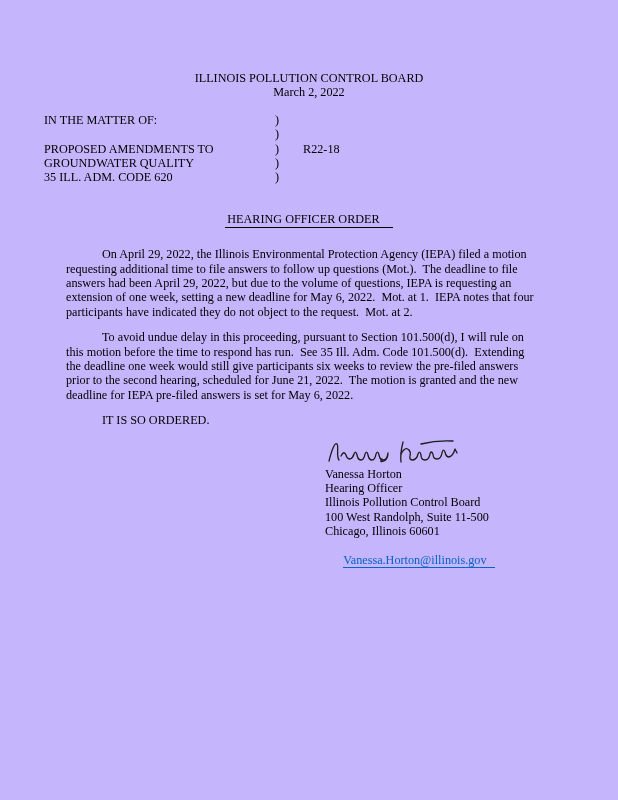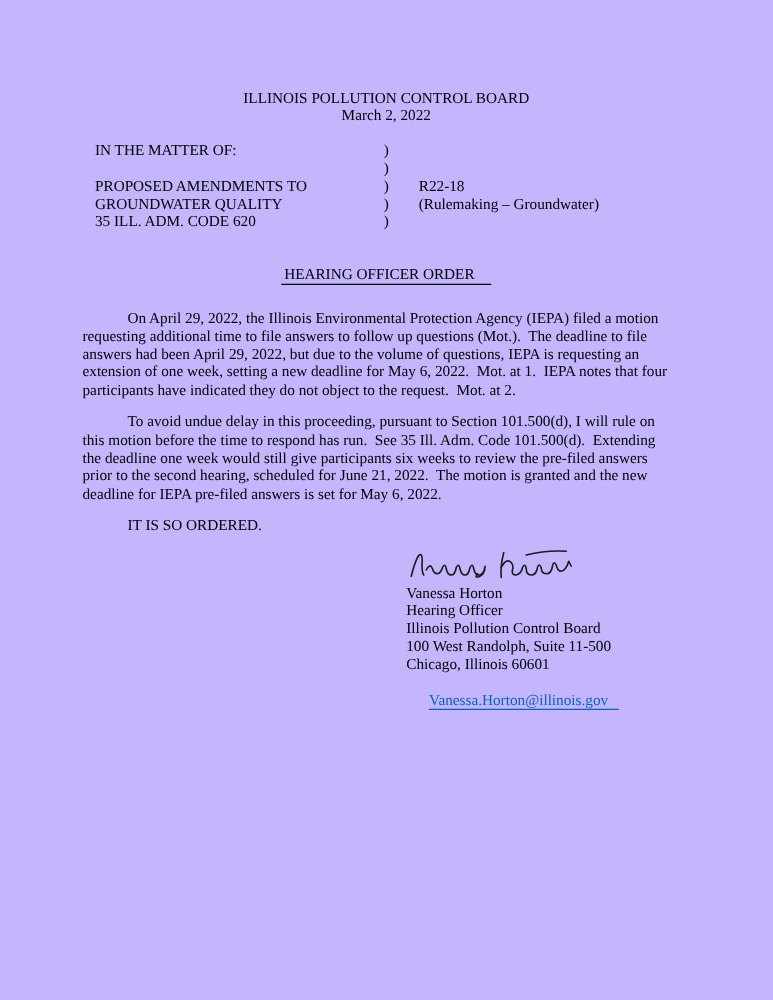--- a/index.html
+++ b/index.html
@@ -10,21 +10,21 @@
     height: 800px;
     margin: 0 auto;
     background: #c4b5fd;
     font-family: "Liberation Serif", "DejaVu Serif", serif;
     font-size: 12.2px;
     line-height: 14.4px;
     color: #000000;
     overflow: hidden;
   }
   .header { padding-top: 71px; text-align: center; }
-  .caption { margin: 13px 0 0 76px; }
+  .caption { margin: 13px 0 0 44px; }
   .cap-row { display: flex; height: 14.4px; }
   .cap-left { width: 231px; white-space: pre; }
   .cap-sep { width: 28px; }
   .cap-right { flex: 1; white-space: pre; }
   .heading-wrap { text-align: center; margin-top: 27px; }
   .heading-underline {
     display: inline-block;
     border-bottom: 1px solid #000;
     padding: 0 13px 1px 2px;
   }
@@ -67,21 +67,20 @@
       <span class="cap-right"></span>
     </div>
     <div class="cap-row">
       <span class="cap-left">PROPOSED AMENDMENTS TO</span>
       <span class="cap-sep">)</span>
       <span class="cap-right">R22-18</span>
     </div>
     <div class="cap-row">
       <span class="cap-left">GROUNDWATER QUALITY</span>
       <span class="cap-sep">)</span>
-      <span class="cap-right">(Rulemaking – Groundwater)</span>
     </div>
     <div class="cap-row">
       <span class="cap-left">35 ILL. ADM. CODE 620</span>
       <span class="cap-sep">)</span>
       <span class="cap-right"></span>
     </div>
   </div>
 
   <div class="heading-wrap">
     <span class="heading-underline">HEARING OFFICER ORDER</span>

